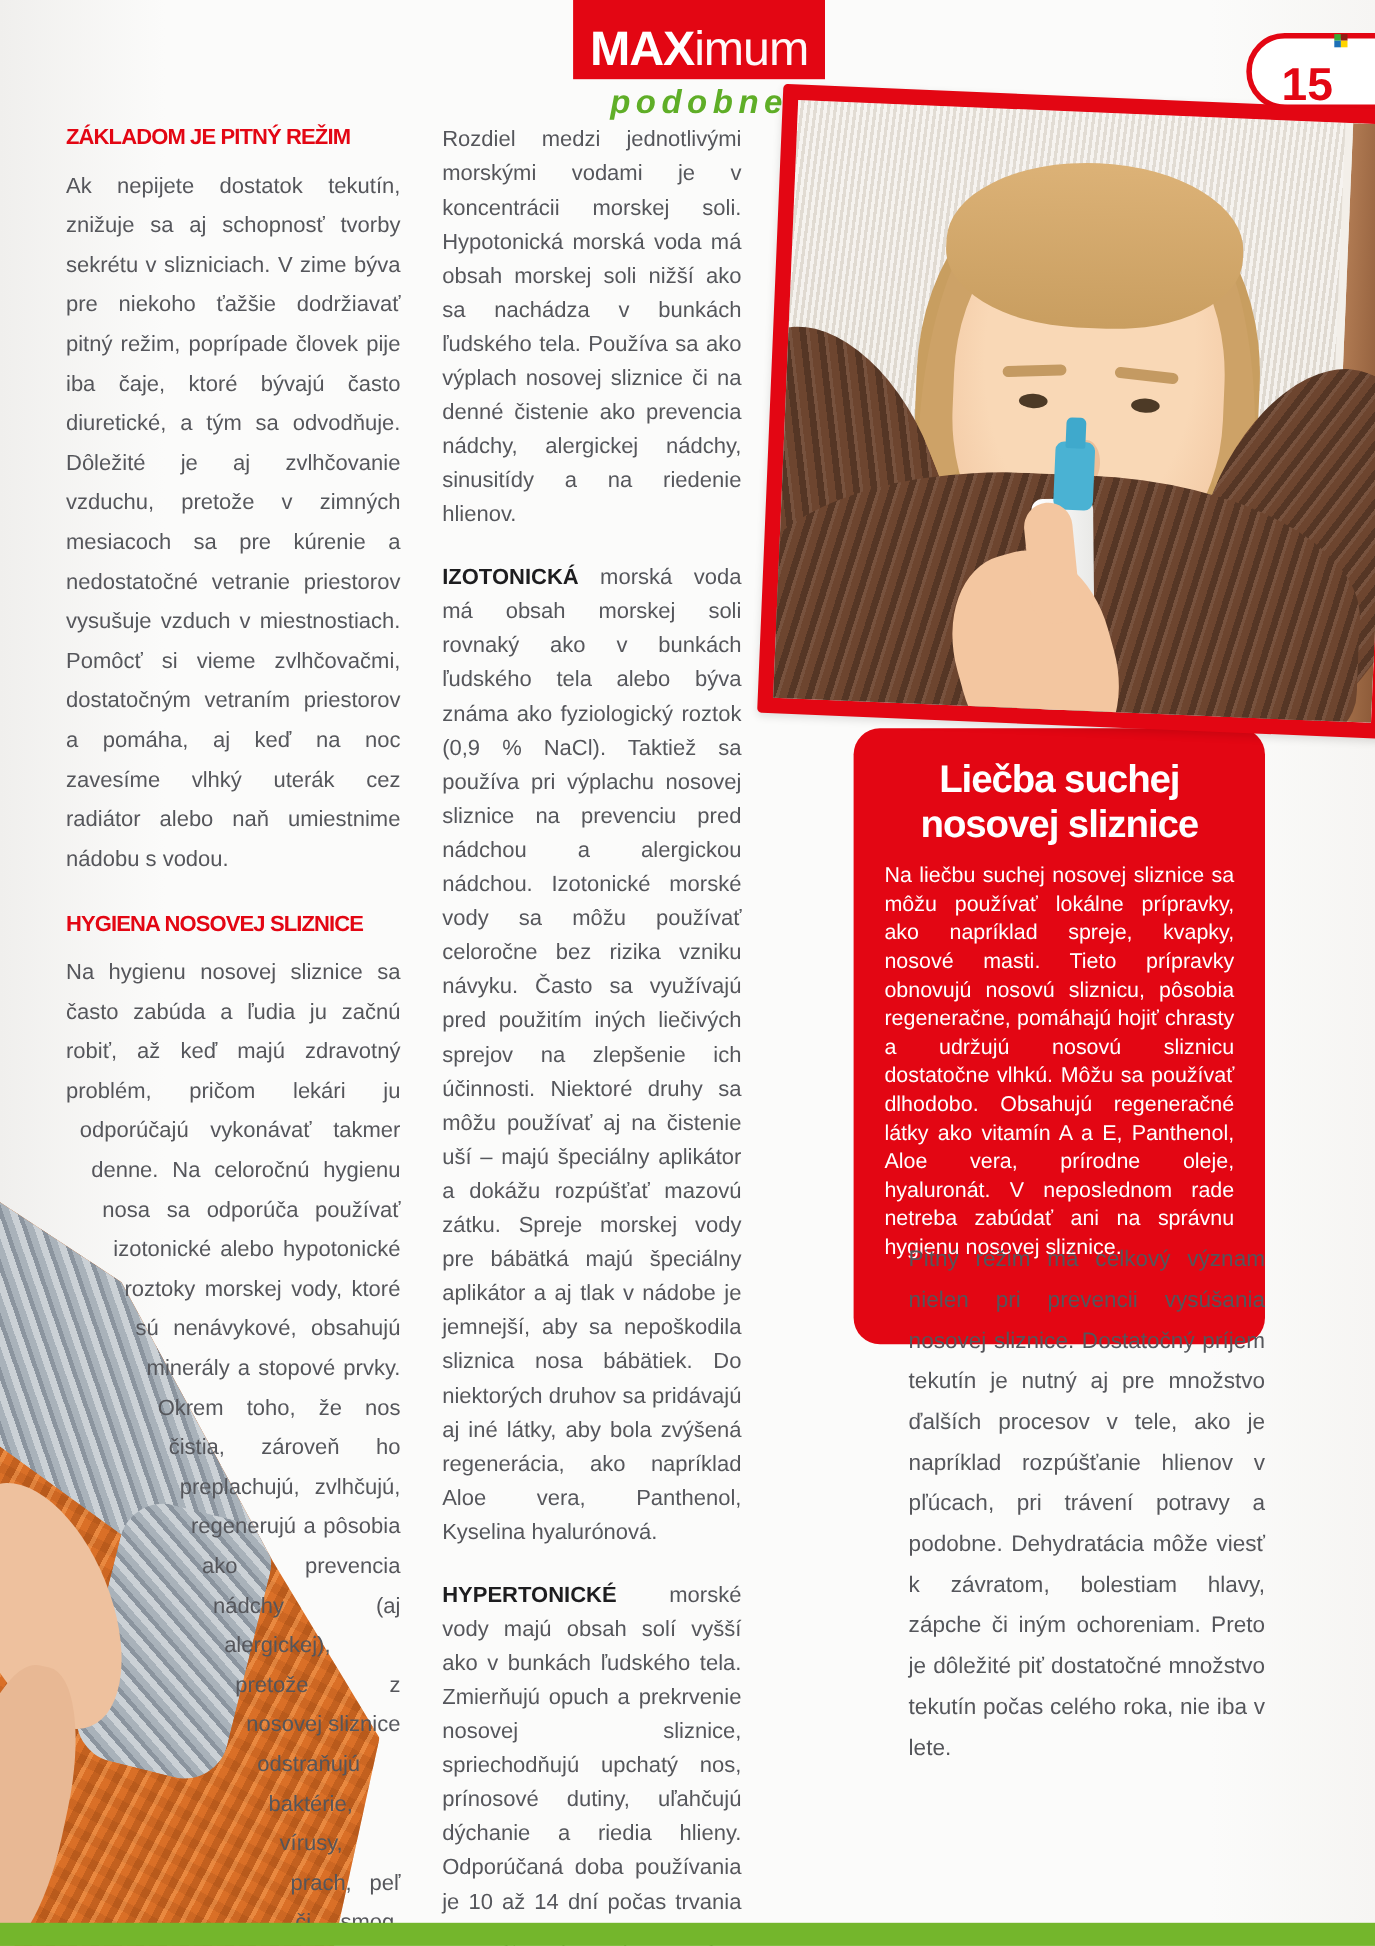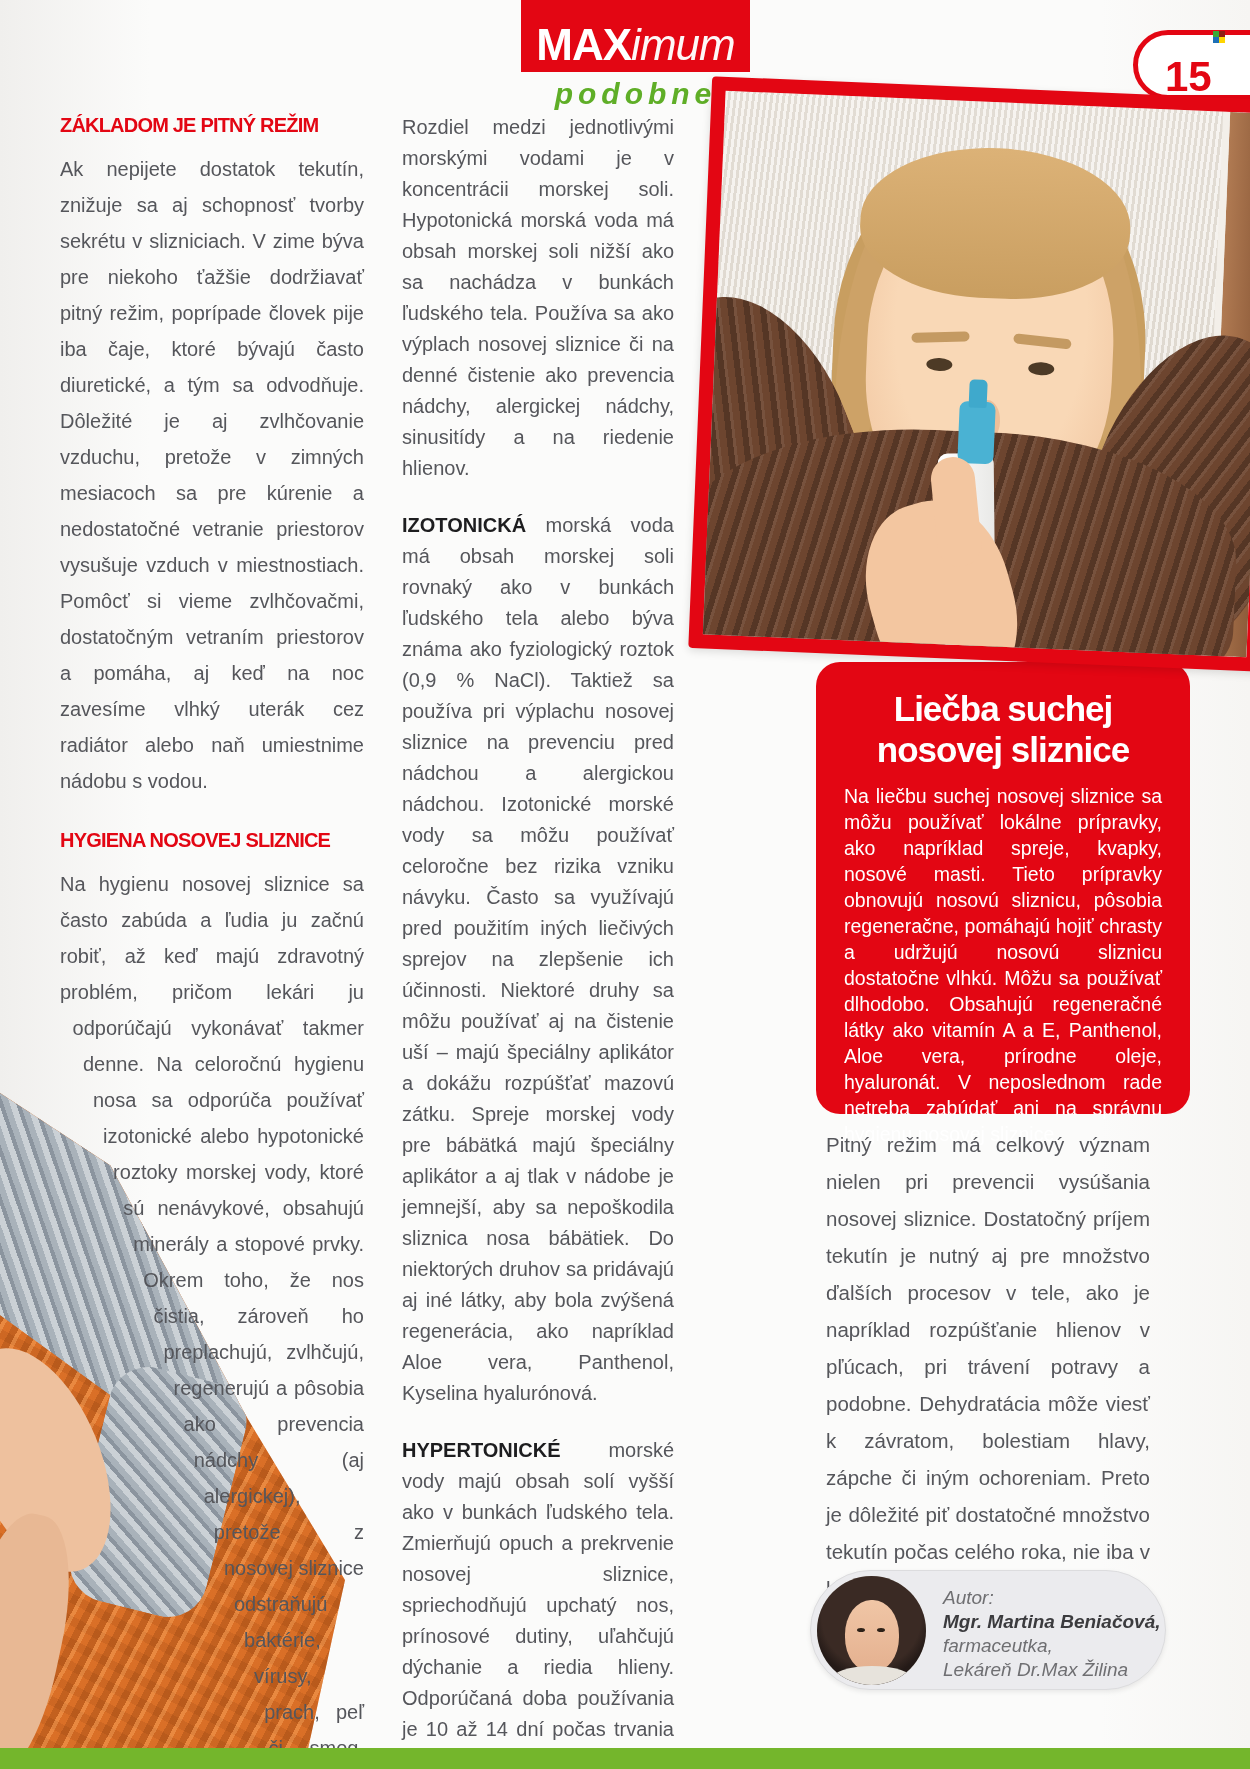--- a/index.html
+++ b/index.html
@@ -11,21 +11,21 @@
        background:#fbfbfa; font-family:"Liberation Sans", sans-serif;}
   #page{position:absolute; inset:0; overflow:hidden;
         background:linear-gradient(90deg,#f0efed 0px,#fbfbfa 150px 1100px,#f6f5f3 1250px);}
 
   
   .logo-box{position:absolute; left:521px; top:0; width:229px; height:72px;
             background:var(--brand-red); display:flex; align-items:flex-end;
             justify-content:center; padding-bottom:5px;}
   .logo-text{color:#fff; font-size:44px; line-height:1; letter-spacing:-1px; white-space:nowrap;}
   .logo-max{font-weight:700;}
-  .logo-imum{font-weight:300; opacity:.97;font-style:italic;}
+  .logo-imum{font-weight:300; opacity:.97;}
   .subtitle{position:absolute; left:521px; top:77px; width:229px; text-align:center;
             font-style:italic; font-weight:700; font-size:30px; letter-spacing:5px;
             color:var(--logo-green);}
 
   .page-badge{position:absolute; left:1133px; top:30px; width:160px; height:70px;
               background:#fff; border:5px solid var(--brand-red); border-radius:40px;
               display:flex; align-items:center; padding-left:27px;}
   .page-number{color:var(--brand-red); font-weight:700; font-size:42px; line-height:1;margin-top:24px;}
   .reg-mark{position:absolute; left:1213px; top:31px; width:12px; height:12px;
             display:grid; grid-template-columns:1fr 1fr; grid-template-rows:1fr 1fr;}
@@ -60,21 +60,21 @@
   .scarf-r{left:380px; top:220px; width:200px; height:340px; border-radius:45%; transform:rotate(20deg);}
   .scarf{left:-30px; top:330px; width:560px; height:270px; border-radius:45% 45% 30% 30%;}
   .bottle{left:232px; top:352px; width:56px; height:192px; border-radius:10px;
           background:linear-gradient(90deg,#ffffff,#e9e9e7); transform:rotate(-3deg);}
   .cap{left:247px; top:300px; width:36px; height:62px; background:#4ab2d3; border-radius:8px;}
   .tip{left:256px; top:278px; width:18px; height:28px; background:#3fa9cc; border-radius:5px 5px 2px 2px;}
   .hand{left:166px; top:400px; width:142px; height:200px; background:#f3c6a0; border-radius:45%; transform:rotate(-18deg);}
   .finger{left:226px; top:356px; width:44px; height:110px; background:#f3c6a0; border-radius:22px; transform:rotate(-8deg);}
 
   
-  .highlight{position:absolute; left:816px; top:662px; width:374px; height:452px;
+  .highlight{position:absolute; left:776px; top:662px; width:374px; height:560px;
              background:var(--brand-red); border-radius:24px; padding:26px 28px; z-index:5;}
   .hl-title{color:#fff; font-weight:800; font-size:35px; line-height:41px;
             text-align:center; letter-spacing:-1px;}
   .hl-body{margin-top:13px; color:#fff; font-size:19.5px; line-height:26px; text-align:justify;}
 
   
   .col{position:absolute; color:var(--text-gray); text-align:justify; z-index:10;}
   #col1{left:60px; top:112px; width:304px; height:1640px; font-size:20px; line-height:36px;}
   #col2{left:386px; top:112px; width:304px; font-size:20px; line-height:31px;}
   #col3{left:810px; top:1126px; width:356px; font-size:20.5px; line-height:37px;}
@@ -193,30 +193,15 @@
   <div class="col" id="col2">
     <p>Rozdiel medzi jednotlivými morskými vodami je v koncentrácii morskej soli. Hypotonická morská voda má obsah morskej soli nižší ako sa nachádza v bunkách ľudského tela. Používa sa ako výplach nosovej sliznice či na denné čistenie ako prevencia nádchy, alergickej nádchy, sinusitídy a na riedenie hlienov.</p>
     <p><span class="lead">IZOTONICKÁ</span><span> morská voda má obsah morskej soli rovnaký ako v bunkách ľudského tela alebo býva známa ako fyziologický roztok (0,9 % NaCl). Taktiež sa používa pri výplachu nosovej sliznice na prevenciu pred nádchou a alergickou nádchou. Izotonické morské vody sa môžu používať celoročne bez rizika vzniku návyku. Často sa využívajú pred použitím iných liečivých sprejov na zlepšenie ich účinnosti. Niektoré druhy sa môžu používať aj na čistenie uší – majú špeciálny aplikátor a dokážu rozpúšťať mazovú zátku. Spreje morskej vody pre bábätká majú špeciálny aplikátor a aj tlak v nádobe je jemnejší, aby sa nepoškodila sliznica nosa bábätiek. Do niektorých druhov sa pridávajú aj iné látky, aby bola zvýšená regenerácia, ako napríklad Aloe vera, Panthenol, Kyselina hyalurónová.</span></p>
     <p><span class="lead">HYPERTONICKÉ</span><span> morské vody majú obsah solí vyšší ako v bunkách ľudského tela. Zmierňujú opuch a prekrvenie nosovej sliznice, spriechodňujú upchatý nos, prínosové dutiny, uľahčujú dýchanie a riedia hlieny. Odporúčaná doba používania je 10 až 14 dní počas trvania nádchy, zápalu prínosových dutín alebo alergickej nádchy. Po aplikácii je možné pociťovať mierne štípanie nosovej sliznice. Niektoré druhy bývajú obohatené o meď, ktorá má protizápalový účinok a zastavuje rast baktérií. Hypertonické morské vody sú vhodnou alternatívou pre ľudí, ktorí nemôžu používať dekongestívne spreje, ako napríklad ľudia s vysokým krvným tlakom, so zeleným zákalom, zvýšeným</span></p>
   </div>
 
   <div class="col" id="col3">
     <p>Pitný režim má celkový význam nielen pri prevencii vysúšania nosovej sliznice. Dostatočný príjem tekutín je nutný aj pre množstvo ďalších procesov v tele, ako je napríklad rozpúšťanie hlienov v pľúcach, pri trávení potravy a podobne. Dehydratácia môže viesť k závratom, bolestiam hlavy, zápche či iným ochoreniam. Preto je dôležité piť dostatočné množstvo tekutín počas celého roka, nie iba v lete.</p>
   </div>
 
-  <div class="author">
-    <div class="author-photo">
-      <div class="a-hair"></div>
-      <div class="a-face"></div>
-      <div class="a-eye-l"></div>
-      <div class="a-eye-r"></div>
-      <div class="a-blouse"></div>
-    </div>
-    <div class="author-text">
-      <div>Autor:</div>
-      <div class="author-name">Mgr. Martina Beniačová,</div>
-      <div>farmaceutka,</div>
-      <div>Lekáreň Dr.Max Žilina</div>
-    </div>
-  </div>
 
   <div class="footer-bar"></div>
 </div>
 
 </body></html>

